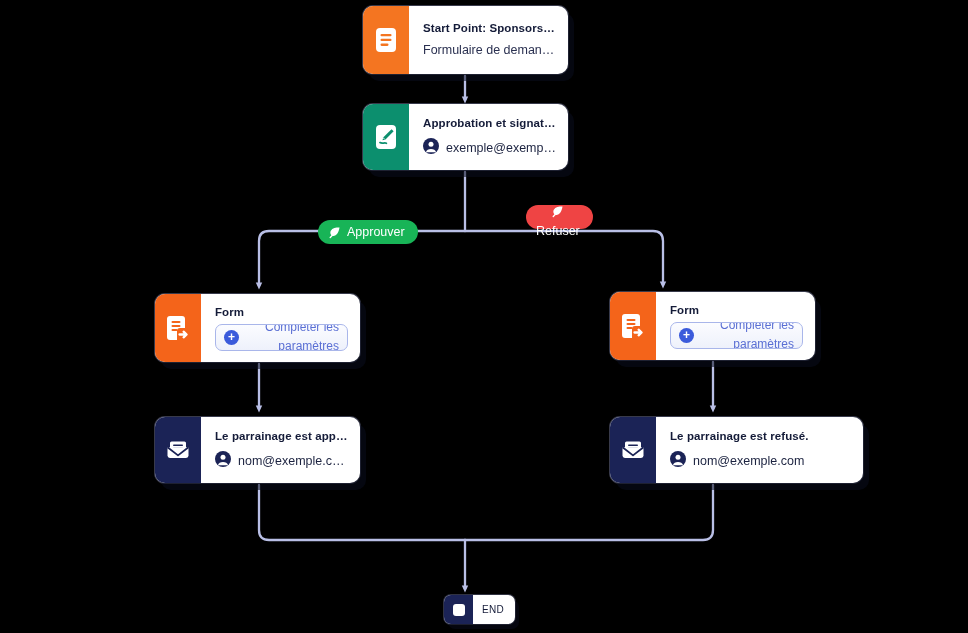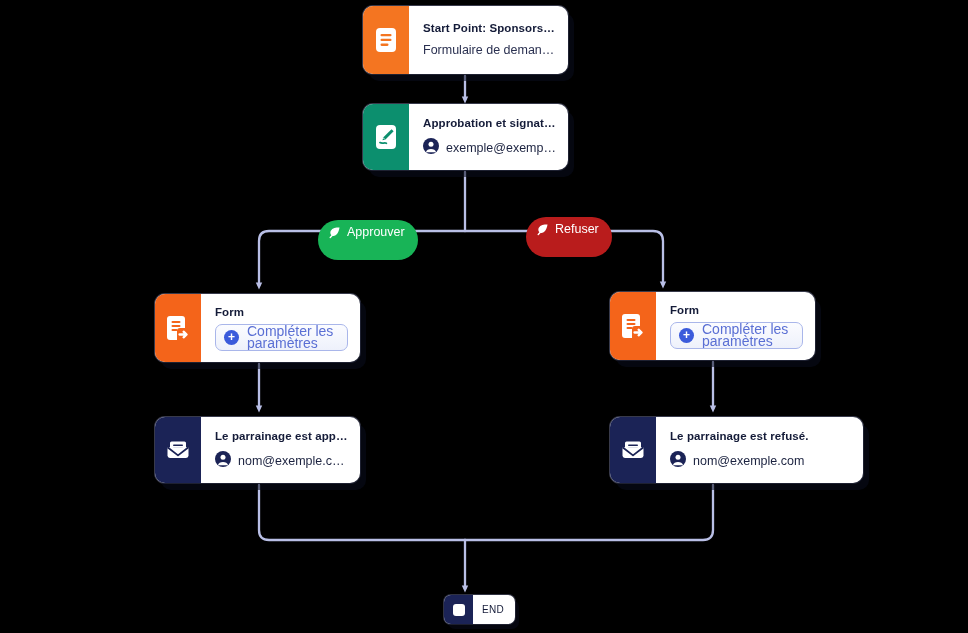--- a/index.html
+++ b/index.html
@@ -126,42 +126,42 @@
     border-radius: 50%;
     background: #3b5bdb;
     color: #ffffff;
     font-size: 12px;
     line-height: 15px;
     text-align: center;
     font-weight: bold;
   }
   .params-btn .plabel {
     flex: 1 1 auto;
-    text-align: left;
-    font-size: 14px;
-    line-height: 12px;
+    text-align: right;
+    font-size: 12px;
+    line-height: 19px;
     color: #5a6fd4;
     font-weight: 500;
   }
 
   
   .badge {
     position: absolute;
     display: flex;
     align-items: center;
     gap: 6px;
     border-radius: 999px;
-    padding: 0 13px 16px 10px;
+    padding: 0 13px 0 10px;
     height: 24px;
     color: #ffffff;
     font-size: 12.5px;
     white-space: nowrap;
   }
   #badge-approve { left: 318px; top: 220px; background: #18b457; }
-  #badge-refuse  { left: 526px; top: 217px; background: #b91c1c; }
+  #badge-refuse  { left: 526px; top: 205px; background: #ef4444; flex-direction: column; }
   .badge .bico { display: flex; align-items: center; }
 
   
   #node-end {
     position: absolute;
     left: 444px;
     top: 595px;
     height: 29px;
     display: flex;
     align-items: stretch;

